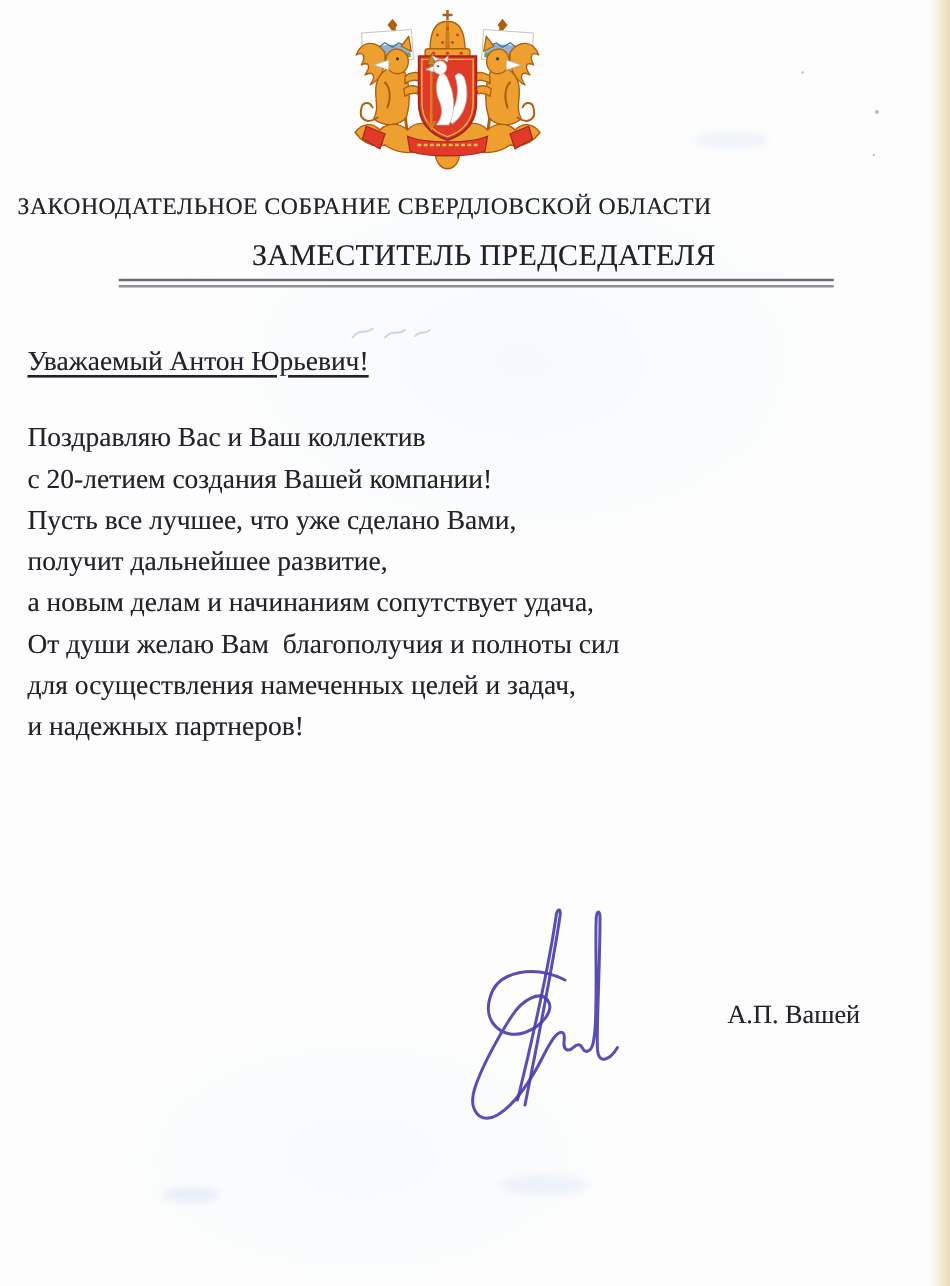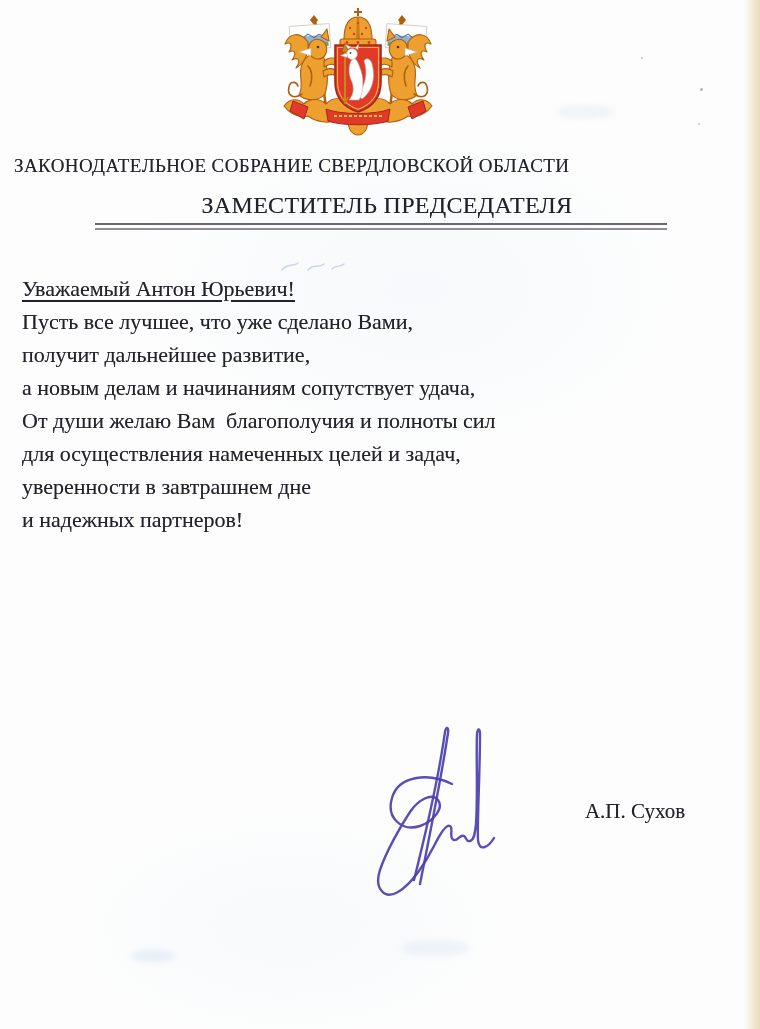--- a/index.html
+++ b/index.html
@@ -149,31 +149,34 @@
 
   <svg class="pen-marks" viewBox="0 0 72 16" aria-hidden="true">
     <path d="M 4 12 C 10 4 14 10 20 5" fill="none" stroke="#8FA8D8" stroke-width="1.6" stroke-linecap="round"></path>
     <path d="M 30 12 C 36 5 40 11 46 6" fill="none" stroke="#8FA8D8" stroke-width="1.6" stroke-linecap="round"></path>
     <path d="M 54 11 C 58 6 62 10 66 6" fill="none" stroke="#8FA8D8" stroke-width="1.4" stroke-linecap="round"></path>
   </svg>
 
   <div class="letter-body">
     <div class="salutation"><span>Уважаемый Антон Юрьевич!</span></div>
 
+    <div class="para para-1">
+      <div class="line">Поздравляю Вас и Ваш коллектив</div>
+      <div class="line">с 20-летием создания Вашей компании!</div>
+    </div>
 
     <div class="para para-2">
       <div class="line">Пусть все лучшее, что уже сделано Вами,</div>
       <div class="line">получит дальнейшее развитие,</div>
       <div class="line">а новым делам и начинаниям сопутствует удача,</div>
     </div>
 
     <div class="para para-3">
       <div class="line">От души желаю Вам  благополучия и полноты сил</div>
       <div class="line">для осуществления намеченных целей и задач,</div>
-      <div class="line">уверенности в завтрашнем дне</div>
       <div class="line">и надежных партнеров!</div>
     </div>
   </div>
 
   <svg class="signature" viewBox="0 0 158 194" aria-hidden="true">
     <path class="sig-path" d="M 46 166 C 58 118 72 54 77 18 C 78 12 81 13 80 19 C 74 60 60 130 52 170"></path>
     <path class="sig-path" d="M 84 70
       C 60 58 30 62 24 84
       C 18 104 34 118 52 112
       C 66 107 76 94 70 86
@@ -185,21 +188,21 @@
       C 86 114 80 124 86 126
       C 90 127 92 120 96 122
       C 99 124 98 128 102 127
       C 106 126 107 120 108 110
       C 110 80 108 40 109 20
       C 109.5 14 112 14 112 20
       C 112 60 109 110 110 126
       C 111 138 120 134 126 124"></path>
   </svg>
 
-  <div class="signer-name">А.П. Сухов</div>
+  <div class="signer-name">А.П. Вашей</div>
 
   <div class="scan-edge"></div>
   <div class="speck" style="left:641px;top:57px;width:2px;height:2px;background:#8b8b8b;opacity:.55"></div>
   <div class="speck" style="left:700px;top:88px;width:3px;height:3px;background:#858585;opacity:.6"></div>
   <div class="speck" style="left:698px;top:123px;width:2px;height:2px;background:#909090;opacity:.5"></div>
   <div class="smudge" style="left:130px;top:950px;width:46px;height:12px;background:rgba(118,162,212,.14)"></div>
   <div class="smudge" style="left:400px;top:940px;width:70px;height:16px;background:rgba(118,170,215,.10)"></div>
   <div class="smudge" style="left:555px;top:105px;width:60px;height:14px;background:rgba(120,170,220,.10)"></div>
 </div>
 

